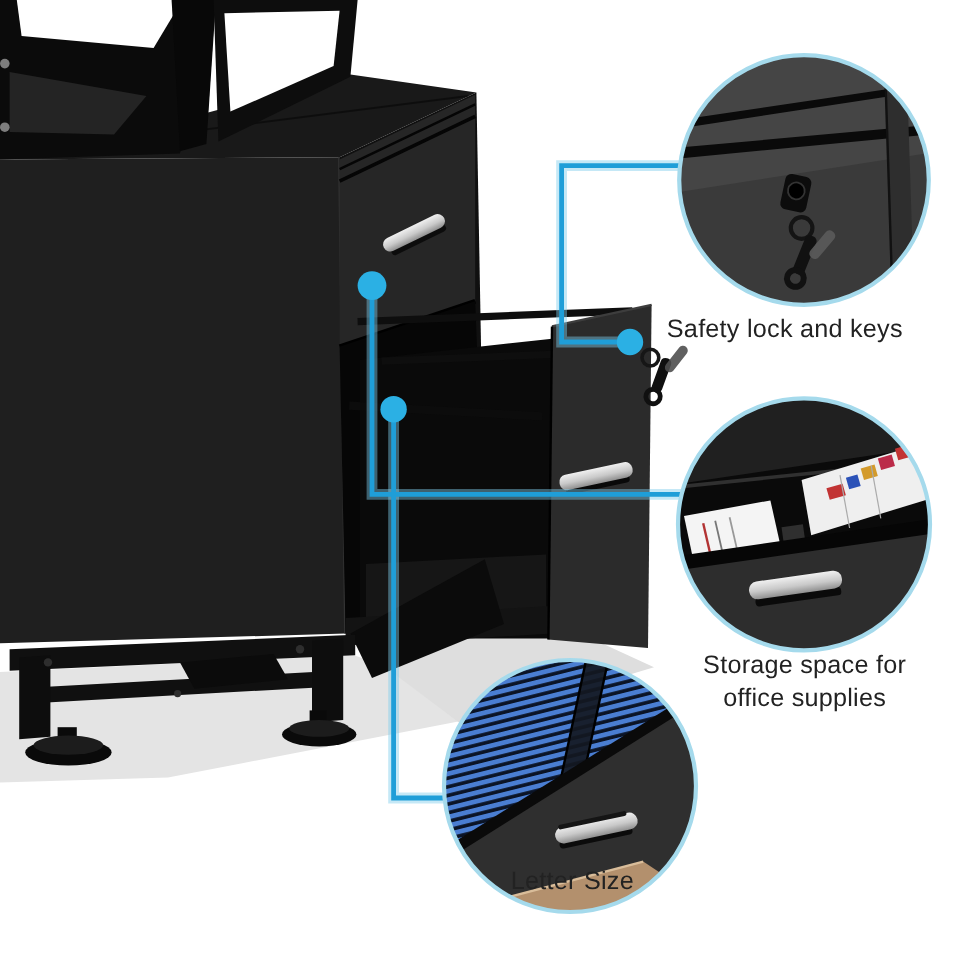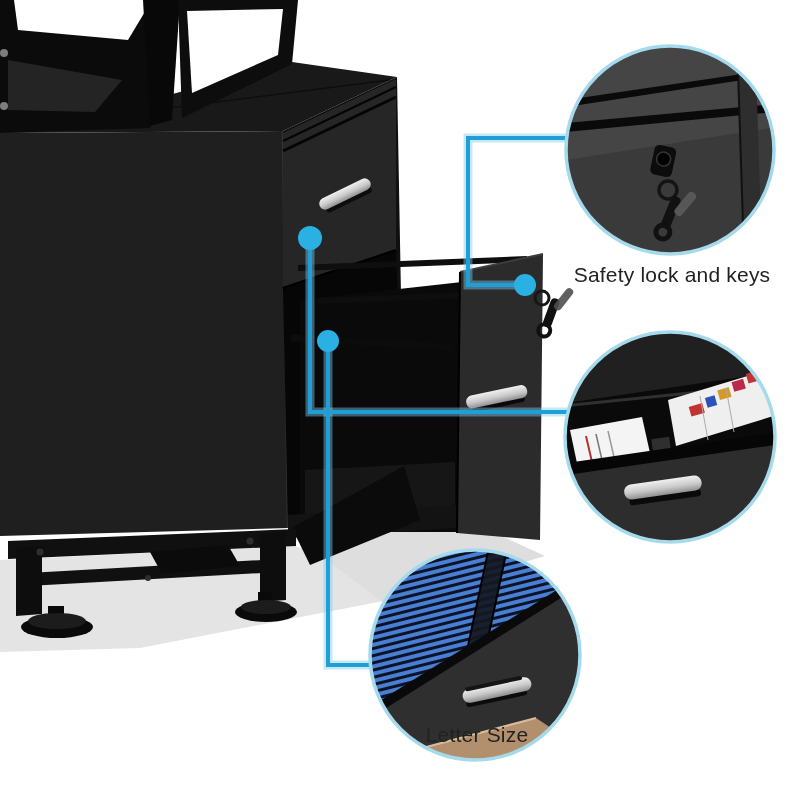--- a/index.html
+++ b/index.html
@@ -1,21 +1,21 @@
 <!DOCTYPE html>
 <html><head>
 <meta charset="utf-8">
 <style>
   html,body{margin:0;padding:0;background:#ffffff;}
   #stage{position:relative;width:800px;height:800px;background:#ffffff;overflow:hidden;
          font-family:"Liberation Sans", sans-serif;}
   #scene{position:absolute;left:0;top:0;}
   .callout-label{position:absolute;text-align:center;color:#222222;
                  font-size:21px;line-height:27px;letter-spacing:.2px;}
-  .lbl-safety{left:547px;top:261px;width:250px;}
+  .lbl-safety{left:529px;top:261px;width:250px;}
   .lbl-storage{left:573px;top:541px;width:195px;}
   .lbl-letter{left:377px;top:721px;width:200px;}
 </style>
 </head>
 <body>
 
 <div id="stage">
 
 <svg id="scene" width="800" height="800" viewBox="0 0 800 800">
   <defs>
@@ -218,15 +218,16 @@
         <rect x="466" y="681" width="58" height="4" rx="2" fill="#151515"></rect>
       </g>
       <polygon points="415,750 536,718 580,747 470,764 420,762" fill="#b3906d"></polygon>
       <line x1="415" y1="750" x2="536" y2="718" stroke="#d9bd9a" stroke-width="2"></line>
     </g>
     <circle cx="475" cy="655" r="105" fill="none" stroke="#a5daec" stroke-width="3.5"></circle>
   </g>
 </svg>
 
 <div class="callout-label lbl-safety">Safety lock and keys</div>
+<div class="callout-label lbl-storage">Storage space for office supplies</div>
 <div class="callout-label lbl-letter">Letter Size</div>
 
 </div>
 
 </body></html>

